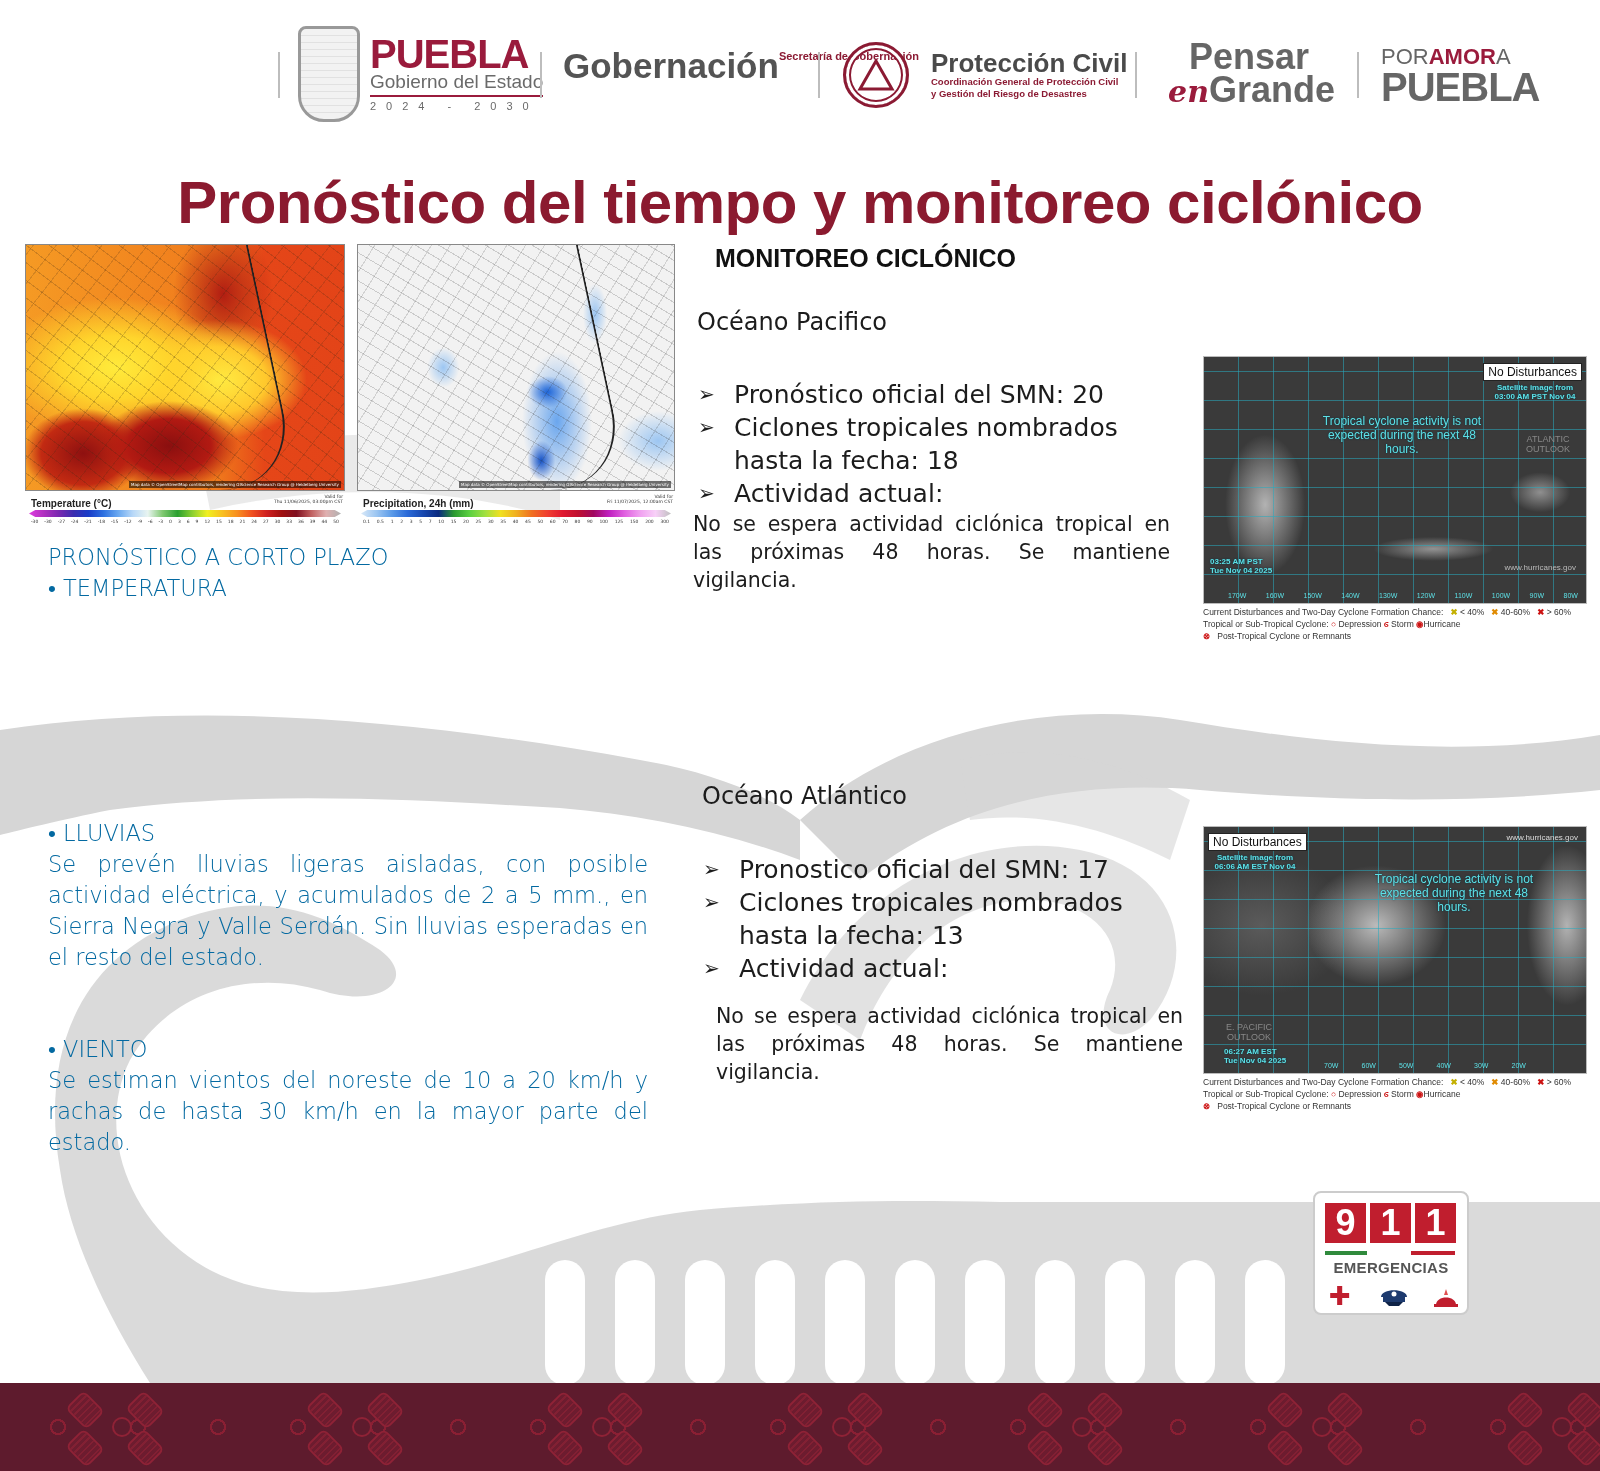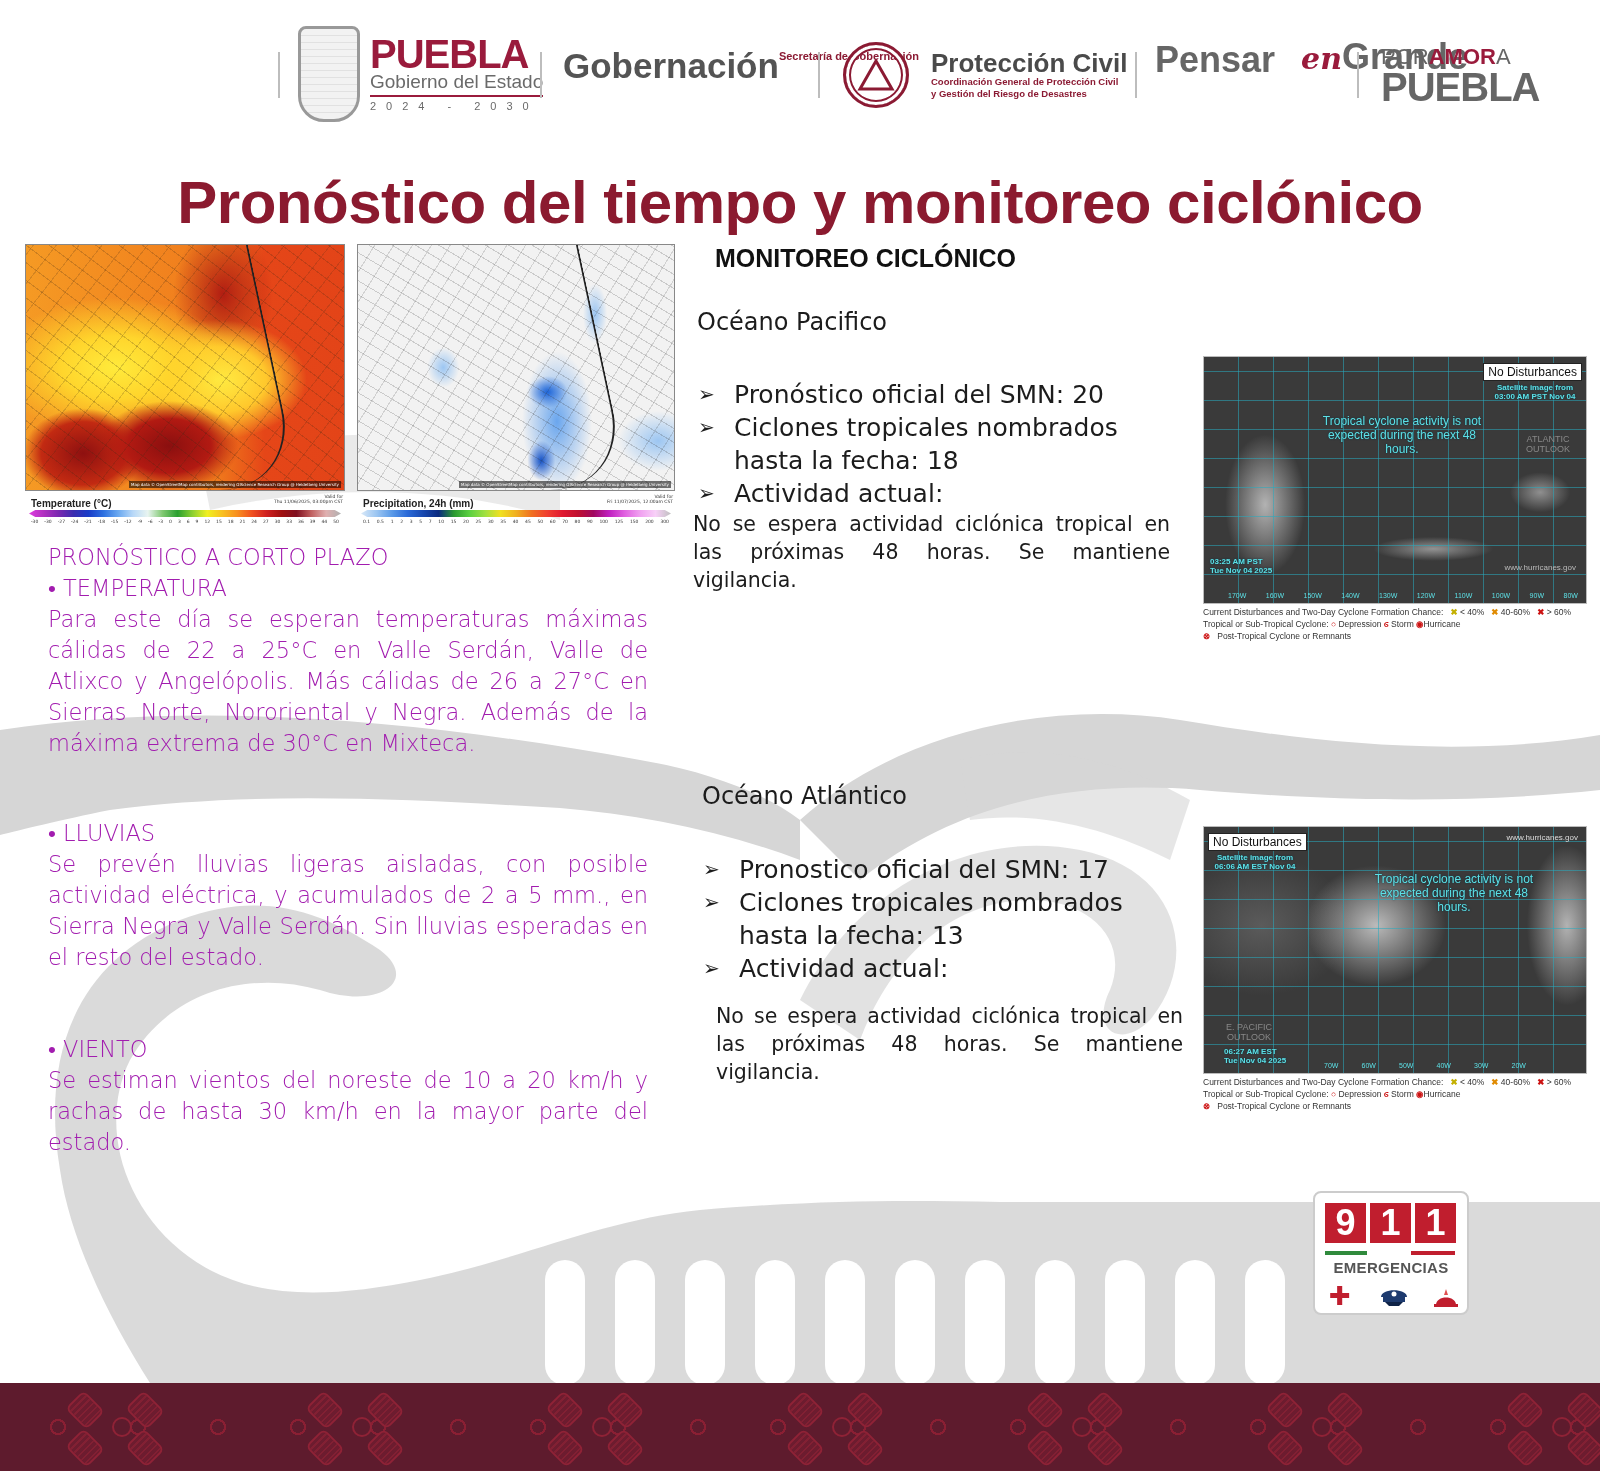--- a/index.html
+++ b/index.html
@@ -53,21 +53,21 @@
   .coast{position:absolute;right:70px;top:0;width:80px;height:100%;border-right:2px solid #222;border-radius:0 0 90px 0;transform:skewX(12deg)}
   .map-credit{position:absolute;right:3px;bottom:2px;font-size:4px;color:#fff;background:rgba(0,0,0,.55);padding:1px 2px}
   .legend{position:absolute;z-index:2;height:30px}
   .legend-temp{left:25px;top:494px;width:320px}
   .legend-prec{left:357px;top:494px;width:318px}
   .lg-title{font-family:"Liberation Sans",sans-serif;font-size:10px;font-weight:bold;color:#222;position:absolute;left:6px;top:4px}
   .lg-valid{position:absolute;right:2px;top:0;font-size:4.5px;color:#333;text-align:right;line-height:1.2}
   .lg-bar{position:absolute;left:4px;right:4px;top:16px;height:7px;clip-path:polygon(0 50%,2% 0,98% 0,100% 50%,98% 100%,2% 100%)}
   .lg-ticks{position:absolute;left:6px;right:6px;top:25px;font-size:4.5px;color:#333;display:flex;justify-content:space-between}
   
-  .txt{position:absolute;z-index:2;font-family:"DejaVu Sans",sans-serif;font-size:22.5px;line-height:31px;color:#a21caf;font-weight:300}
+  .txt{position:absolute;z-index:2;font-family:"DejaVu Sans",sans-serif;font-size:22.5px;line-height:31px;color:#0369a1;font-weight:300}
   .just{text-align:justify;text-align-last:left}
   .short-head{left:48px;top:542px;width:600px}
   .temp-body{left:48px;top:604px;width:600px}
   .rain-head{left:48px;top:818px;width:600px}
   .rain-body{left:48px;top:849px;width:600px}
   .wind-head{left:48px;top:1034px;width:600px}
   .wind-body{left:48px;top:1065px;width:600px}
   .mon-title{position:absolute;left:715px;top:244px;z-index:2;font-family:"Liberation Sans",sans-serif;font-weight:bold;font-size:25px;color:#111}
   .ocean{position:absolute;z-index:2;font-size:24px;color:#1c1c1c}
   .bullets{position:absolute;z-index:2;font-size:25px;line-height:33px;color:#1c1c1c}
@@ -168,21 +168,21 @@
           </svg>
       </div>
       <div style="margin-left:22px">
         <div class="pc-big">Protección Civil</div>
         <div class="pc-sub">Coordinación General de Protección Civil</div>
         <div class="pc-sub">y Gestión del Riesgo de Desastres</div>
       </div>
     </div>
     <div class="sep" style="left:1135px"></div>
 
-    <div class="logo" style="left:1155px;top:40px;flex-direction:row;align-items:flex-end;width:180px">
+    <div class="logo" style="left:1155px;top:40px;flex-direction:column;align-items:flex-end;width:180px">
       <div class="peg" style="margin-right:26px">Pensar</div>
       <div style="display:flex;align-items:baseline">
         <span class="peg-en">en</span>
         <span class="peg">Grande</span>
       </div>
     </div>
     <div class="sep" style="left:1357px"></div>
 
     <div class="logo" style="left:1381px;top:46px;flex-direction:column;align-items:flex-start">
       <div class="pap-top"><span>POR</span><span class="pap-amor">AMOR</span><span>A</span></div>
@@ -271,21 +271,20 @@
         <span>150</span>
         <span>200</span>
         <span>300</span>
       </div>
   </div>
 
   <div class="txt short-head">
     <div>PRONÓSTICO A CORTO PLAZO</div>
     <div>• TEMPERATURA</div>
   </div>
-  <div class="txt just temp-body">Para este día se esperan temperaturas máximas cálidas de 22 a 25°C en Valle Serdán, Valle de Atlixco y Angelópolis. Más cálidas de 26 a 27°C en Sierras  Norte, Nororiental y Negra. Además de la máxima extrema de 30°C en Mixteca.</div>
 
   <div class="txt rain-head">• LLUVIAS</div>
   <div class="txt just rain-body">Se prevén lluvias ligeras aisladas, con posible actividad eléctrica, y acumulados de 2 a 5 mm., en Sierra Negra y Valle Serdán. Sin lluvias esperadas en el resto del estado.</div>
 
   <div class="txt wind-head">• VIENTO</div>
   <div class="txt just wind-body">Se estiman vientos del noreste de 10 a 20 km/h y rachas de hasta 30 km/h en la mayor parte del estado.</div>
 
   <div class="mon-title">MONITOREO CICLÓNICO</div>
 
   <div class="ocean" style="left:697px;top:308px">Océano Pacifico</div>

